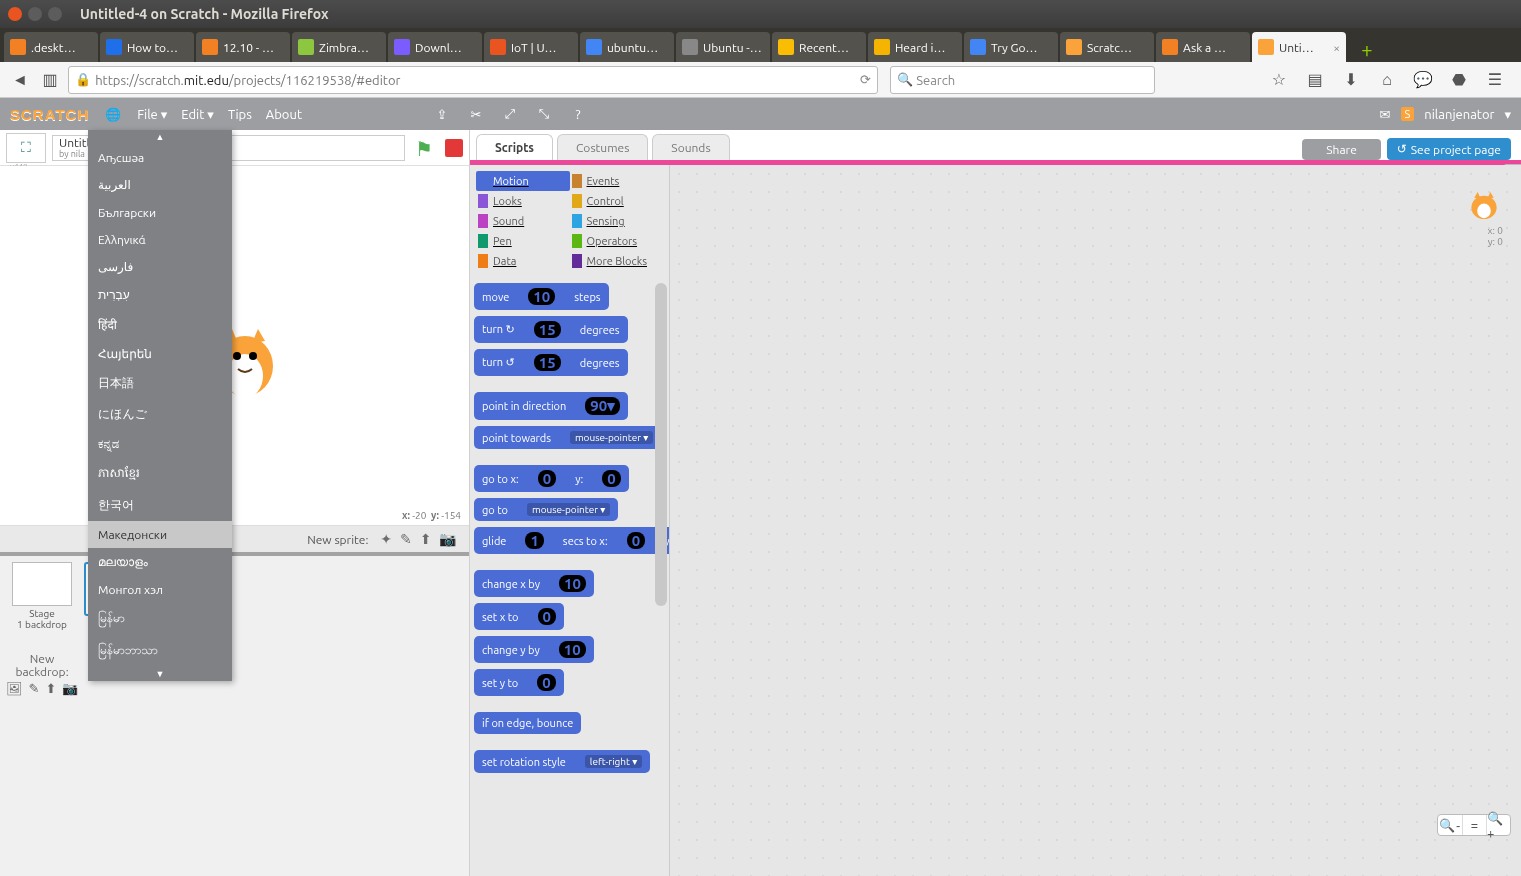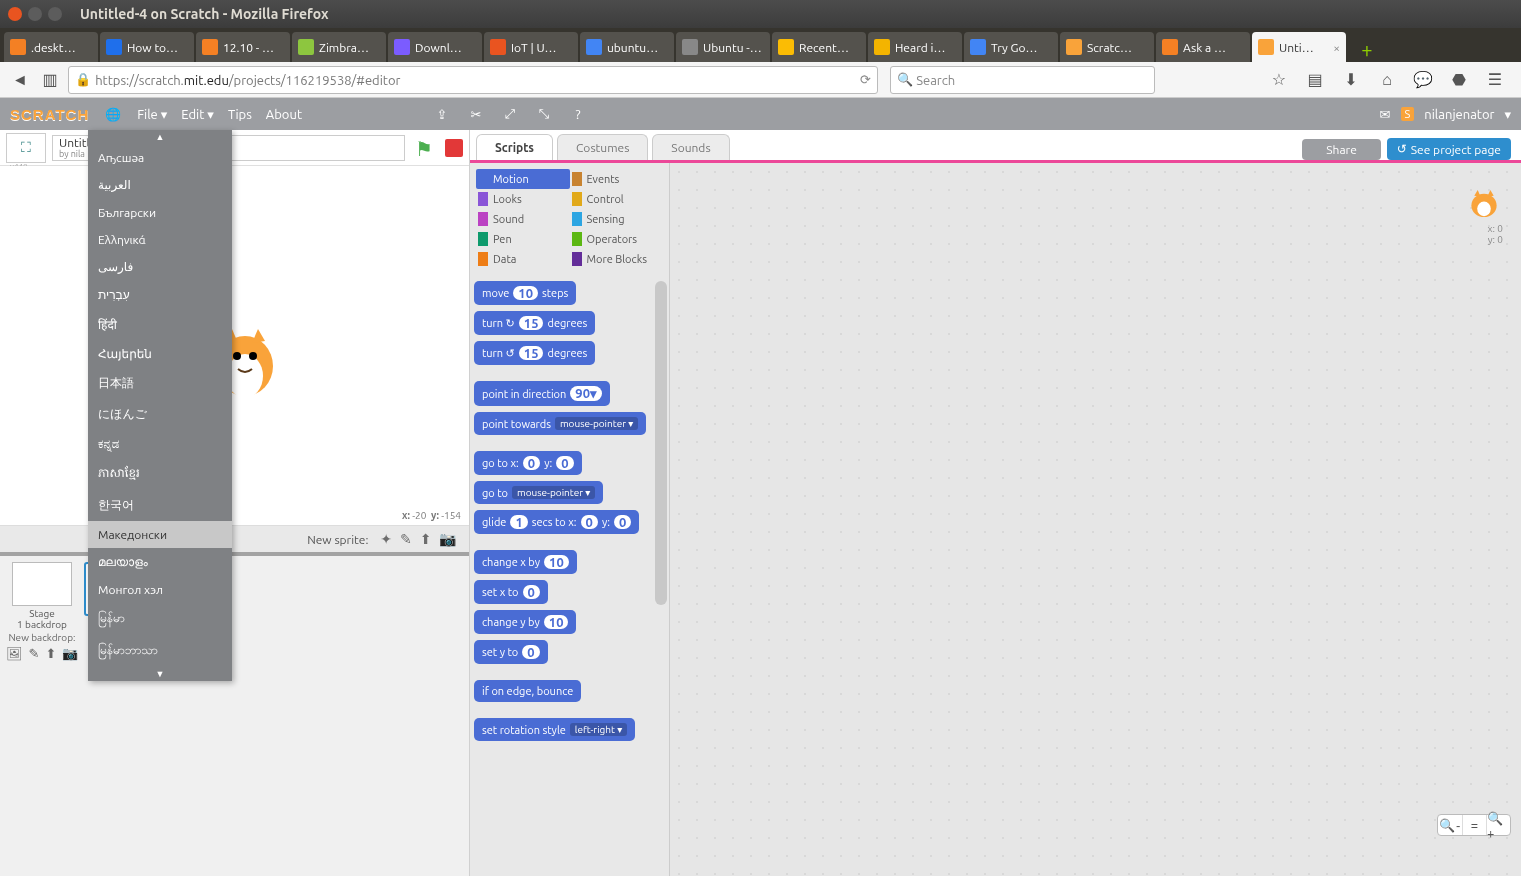--- a/index.html
+++ b/index.html
@@ -52,49 +52,49 @@
 .cat-sprite{ position:absolute; left:210px; top:155px; width:70px; height:90px;}
 .stage-coords{ position:absolute; bottom:4px; right:8px; font-size:10px; color:#777;}
 .sprite-bar{ height:30px; display:flex; align-items:center; justify-content:flex-end; padding:0 8px; background:#e9e9e9; border-bottom:4px solid #a3a3a3; font-size:12px; color:#555;}
 .sprite-bar .label{ margin-right:8px;}
 .sprite-bar .sicon{ margin:0 4px; color:#6d6d6d; font-size:14px;}
 .sprite-area{ flex:1; background:#f0f0f0; display:flex; padding:6px;}
 .stage-thumb{ width:72px; text-align:center; font-size:10px; color:#555;}
 .stage-thumb .thumb{ width:60px; height:44px; background:#fff; border:1px solid #bbb; margin:0 auto 2px;}
 .sprite-thumb{ width:70px; text-align:center; font-size:10px; margin-left:6px;}
 .sprite-thumb .thumb{ width:64px; height:54px; background:#fff; border:2px solid #2e8ece; border-radius:3px; margin-bottom:2px; display:flex;align-items:center;justify-content:center;}
-.new-backdrop{ font-size:10px; color:#666; margin-top:2px;}
+.new-backdrop{ font-size:12px; color:#666; margin-top:22px;}
 .backdrop-icons{ display:flex; gap:6px; margin-top:3px; color:#666; font-size:13px;}
 
 
 .lang-menu{ position:absolute; left:88px; top:0; width:144px; background:#7f8184; color:#fff; font-size:12px; z-index:50; box-shadow:2px 2px 6px rgba(0,0,0,.3);}
 .lang-menu .litem{ padding:7px 10px; white-space:nowrap; overflow:hidden; text-overflow:ellipsis; }
 .lang-menu .litem.hover{ background:#c8c8c8; color:#333;}
 .lang-menu .arrow{ font-size:9px; text-align:center; padding:2px 0; background:#7f8184;}
 
 
 .right-col{ flex:1; display:flex; flex-direction:column; position:relative;}
 .tabs-row{ height:30px; display:flex; align-items:flex-end; padding-left:6px; background:#fff;}
 .etab{ padding:6px 18px; font-size:12px; color:#777; background:#ececec; border:1px solid #ccc; border-bottom:none; border-radius:6px 6px 0 0; margin-right:4px;}
 .etab.active{ background:#fff; color:#444; font-weight:bold;}
 .tab-actions{ margin-left:auto; display:flex; gap:6px; padding-right:10px; align-items:center;}
 .share-btn{ background:#9c9ea2; color:#fff; font-size:12px; padding:4px 24px; border-radius:4px;}
 .seepage-btn{ background:#2e8ece; color:#fff; font-size:12px; padding:4px 10px; border-radius:4px; display:flex; align-items:center; gap:4px;}
-.panels{ flex:1; display:flex; border-top:3px solid #ec4899;}
+.panels{ flex:1; display:flex; border-top:5px solid #ec4899;text-decoration:underline;}
 
 
 .palette{ width:200px; background:#e8e8e8; border-right:1px solid #ccc; display:flex; flex-direction:column;}
 .categories{ padding:6px; font-size:11px; color:#555;}
 .catrow{ display:flex;}
 .catcell{ width:50%; display:flex; align-items:center; padding:3px 2px;}
 .catcell .swatch{ width:10px; height:14px; margin-right:5px;}
 .catcell.active{ background:#4a6cd4; color:#fff; border-radius:2px;}
 .blocks{ flex:1; overflow:hidden; padding:6px 4px; position:relative;}
-.block{ background:#4a6cd4; color:#fff; font-size:11px; padding:5px 8px; border-radius:5px; margin-bottom:6px; display:inline-flex; align-items:center; gap:4px; white-space:nowrap;}
-.block .pill{ background:#ffffff; color:#4a6cd4; border-radius:8px; padding:0 5px; font-size:13px; font-weight:bold;}
+.block{ background:#4a6cd4; color:#fff; font-size:11px; padding:5px 8px; border-radius:5px; margin-bottom:6px; display:inline-flex; align-items:center; gap:19px; white-space:nowrap;}
+.block .pill{ background:#000000; color:#4a6cd4; border-radius:8px; padding:0 5px; font-size:15px; font-weight:bold;}
 .block .drop{ background:#3b56a8; border-radius:3px; padding:1px 5px; font-size:10px;}
 .block-group-gap{ height:10px;}
 .palette-scroll{ position:absolute; right:2px; top:6px; bottom:6px; width:12px;}
 .palette-scroll .thumb{ width:100%; height:55%; background:#c8c8c8; border-radius:6px;}
 
 
 .scriptarea{ flex:1; background:#e6e6e6; background-image:radial-gradient(#d8d8d8 1px, transparent 1px); background-size:18px 18px; position:relative;}
 .sprite-mini{ position:absolute; right:18px; top:24px; text-align:right; font-size:10px; color:#888;}
 .sprite-mini svg{ display:block; margin-bottom:2px; margin-left:auto;}
 .zoom-ctrl{ position:absolute; right:10px; bottom:40px; background:#fff; border:1px solid #bbb; border-radius:4px; display:flex;}

